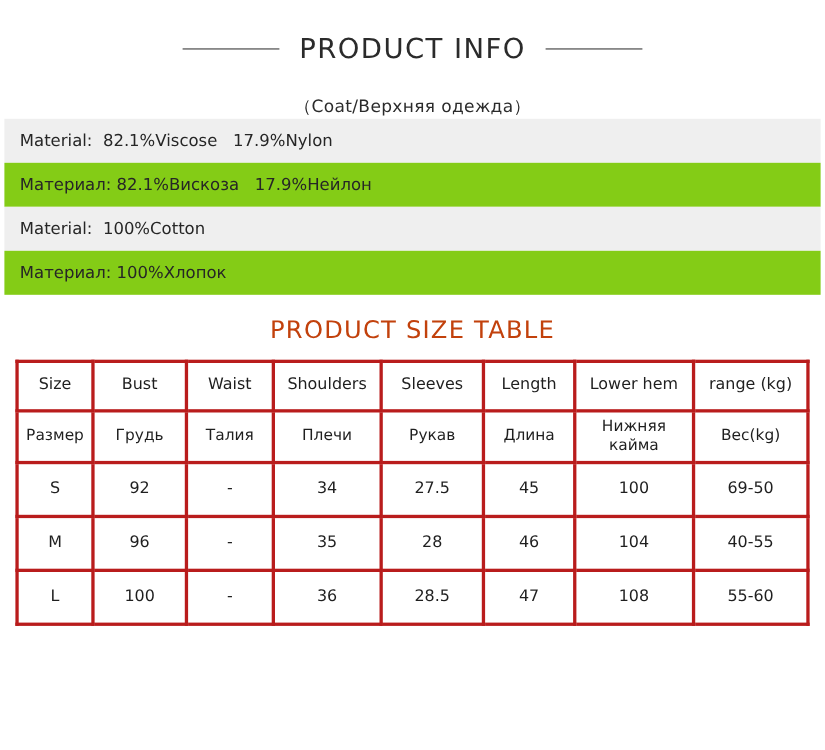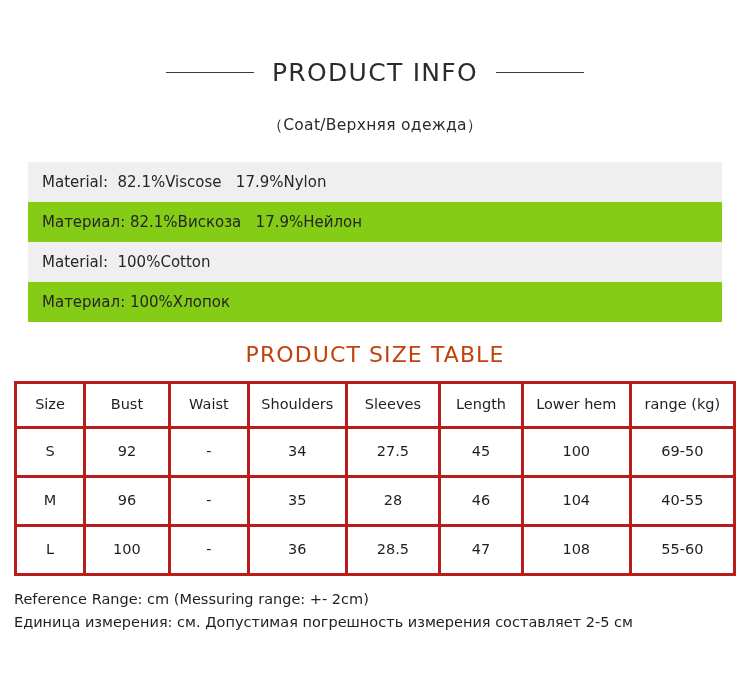--- a/index.html
+++ b/index.html
@@ -16,21 +16,21 @@
   }
   .page {
     position: relative;
     width: 750px;
     height: 682px;
     box-sizing: border-box;
   }
 
   
   .info-header {
-    padding-top: 58px;
+    padding-top: 30px;
     text-align: center;
   }
   .title-row {
     display: flex;
     align-items: center;
     justify-content: center;
     gap: 18px;
   }
   .title-rule {
     width: 88px;
@@ -46,22 +46,21 @@
   }
   .subtitle {
     margin-top: 28px;
     font-size: 15.5px;
     color: #2b2b2b;
     letter-spacing: 0.3px;
   }
 
   
   .material-list {
-    margin-top: 26px;
-    padding: 0 28px;
+    padding: 0 4px;
   }
   .material-row {
     height: 40px;
     display: flex;
     align-items: center;
     padding-left: 14px;
     font-size: 15px;
     color: #262626;
     box-sizing: border-box;
   }
@@ -184,20 +183,30 @@
         <tr class="head-en">
           <td>Size</td>
           <td>Bust</td>
           <td>Waist</td>
           <td>Shoulders</td>
           <td>Sleeves</td>
           <td>Length</td>
           <td>Lower hem</td>
           <td>range (kg)</td>
         </tr>
+        <tr class="head-ru">
+          <td>Размер</td>
+          <td>Грудь</td>
+          <td>Талия</td>
+          <td>Плечи</td>
+          <td>Рукав</td>
+          <td>Длина</td>
+          <td>Нижняя кайма</td>
+          <td>Вес(kg)</td>
+        </tr>
         <tr class="data-row">
           <td>S</td>
           <td>92</td>
           <td>-</td>
           <td>34</td>
           <td>27.5</td>
           <td>45</td>
           <td>100</td>
           <td>69-50</td>
         </tr>
@@ -218,18 +227,14 @@
           <td>36</td>
           <td>28.5</td>
           <td>47</td>
           <td>108</td>
           <td>55-60</td>
         </tr>
       </tbody>
     </table>
   </div>
 
-  <div class="notes">
-    <div class="note-line">Reference Range: cm (Messuring range: +- 2cm)</div>
-    <div class="note-line">Единица измерения: см. Допустимая погрешность измерения составляет 2-5 см</div>
-  </div>
 
 </div>
 
 </body></html>

